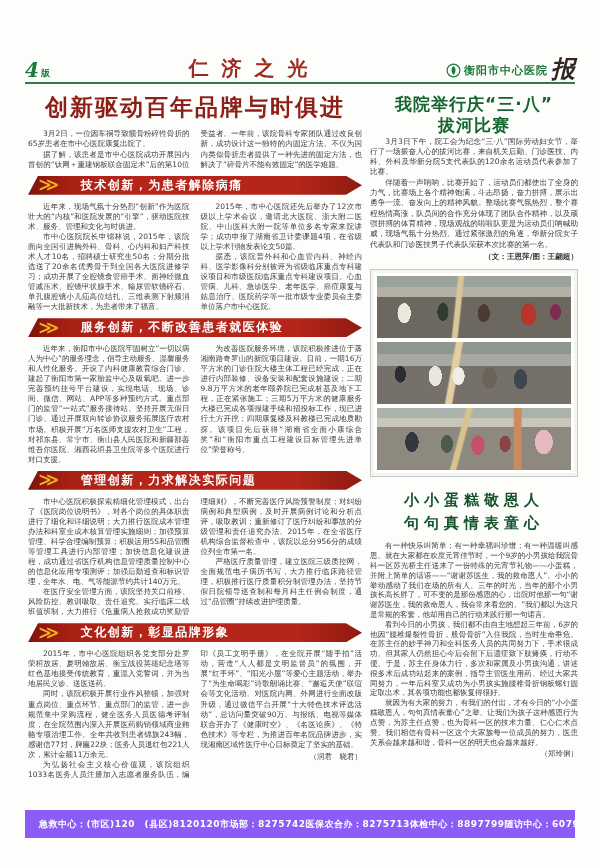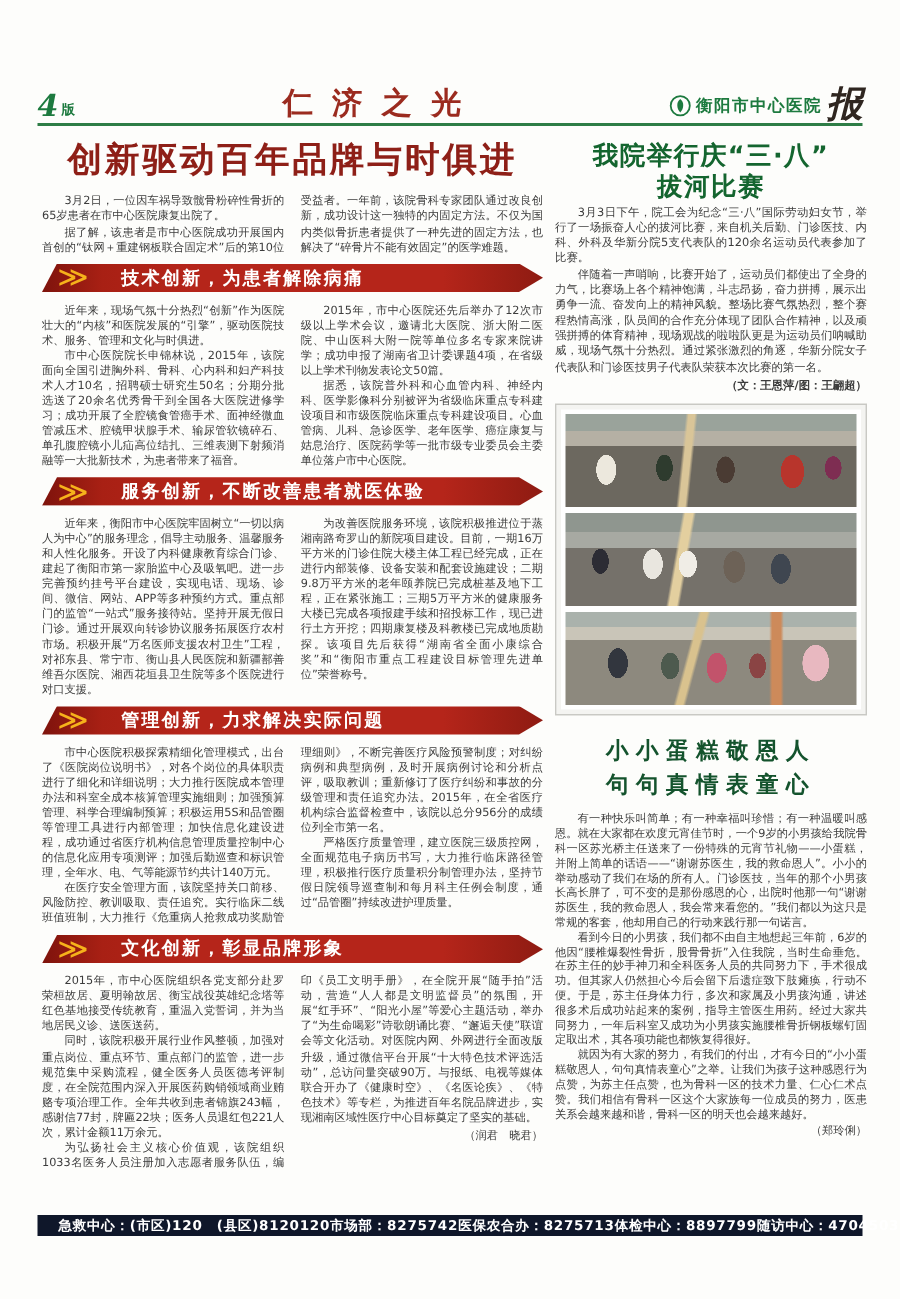--- a/index.html
+++ b/index.html
@@ -95,22 +95,22 @@
     linear-gradient(90deg, transparent 70%, #cd8a5a 71% 74%, transparent 75%),
     linear-gradient(105deg, transparent 42%, #d9c28e 43% 45%, transparent 46%),
     linear-gradient(180deg,#aab2ac 0 16%, #c9c5b8 16% 30%, #8d897e 30% 100%);}
   .rb-title{
     font-size:15px;font-weight:bold;color:#14532d;text-align:center;
     letter-spacing:5px;line-height:1.5;margin:12px 0 7px 0;
   }
   .rb-text p{margin:0;font-size:7.5px;line-height:1.31;text-align:justify;text-indent:2em;color:#3c3c3c;}
   
   .footer{
-    position:absolute;left:25px;top:810px;width:550px;height:14px;
-    background:#0f172a;display:flex;align-items:center;justify-content:space-between;
+    position:absolute;left:25px;top:810px;width:550px;height:28px;
+    background:#8b5cf6;display:flex;align-items:center;justify-content:space-between;
     padding:0 14px;box-sizing:border-box;
   }
   .footer span{color:#fff;font-weight:bold;font-size:9px;letter-spacing:0.5px;white-space:nowrap;}
 </style>
 </head>
 <body>
 
 <div class="masthead">
   <div class="pagenum">
     <span class="num">4</span>
@@ -196,26 +196,26 @@
     <div class="photo photo2"></div>
     <div class="photo photo3"></div>
   </div>
 
   <h2 class="rb-title">
     <span>小小蛋糕敬恩人</span><br>
     <span>句句真情表童心</span>
   </h2>
 
   <div class="rb-text">
-    <p>有一种快乐叫简单；有一种幸福叫珍惜；有一种温暖叫感恩。就在大家都在欢度元宵佳节时，一个9岁的小男孩给我院骨科一区苏光桥主任送来了一份特殊的元宵节礼物——小蛋糕，并附上简单的话语——“谢谢苏医生，我的救命恩人”。小小的举动感动了我们在场的所有人。门诊医技，当年的那个小男孩长高长胖了，可不变的是那份感恩的心，出院时他那一句“谢谢苏医生，我的救命恩人，我会常来看您的。”我们都以为这只是常规的客套，他却用自己的行动来践行那一句诺言。</p>
+    <p>有一种快乐叫简单；有一种幸福叫珍惜；有一种温暖叫感恩。就在大家都在欢度元宵佳节时，一个9岁的小男孩给我院骨科一区苏光桥主任送来了一份特殊的元宵节礼物——小蛋糕，并附上简单的话语——“谢谢苏医生，我的救命恩人”。小小的举动感动了我们在场的所有人。三年的时光，当年的那个小男孩长高长胖了，可不变的是那份感恩的心，出院时他那一句“谢谢苏医生，我的救命恩人，我会常来看您的。”我们都以为这只是常规的客套，他却用自己的行动来践行那一句诺言。</p>
     <p>看到今日的小男孩，我们都不由自主地想起三年前，6岁的他因“腰椎爆裂性骨折，股骨骨折”入住我院，当时生命垂危。在苏主任的妙手神刀和全科医务人员的共同努力下，手术很成功。但其家人仍然担心今后会留下后遗症致下肢瘫痪，行动不便。于是，苏主任身体力行，多次和家属及小男孩沟通，讲述很多术后成功站起来的案例，指导主管医生用药。经过大家共同努力，一年后科室又成功为小男孩实施腰椎骨折钢板螺钉固定取出术，其各项功能也都恢复得很好。</p>
     <p>就因为有大家的努力，有我们的付出，才有今日的“小小蛋糕敬恩人，句句真情表童心”之举。让我们为孩子这种感恩行为点赞，为苏主任点赞，也为骨科一区的技术力量、仁心仁术点赞。我们相信有骨科一区这个大家族每一位成员的努力，医患关系会越来越和谐，骨科一区的明天也会越来越好。</p>
     <p class="byline" style="font-size:7.5px;">（郑玲俐）</p>
   </div>
 </div>
 
 <div class="footer">
   <span>急救中心：(市区)120　(县区)8120120</span>
   <span>市场部：8275742</span>
   <span>医保农合办：8275713</span>
   <span>体检中心：8897799</span>
-  <span>随访中心：4704503</span>
+  <span>随访中心：6079067</span>
 </div>
 
 </body></html>

